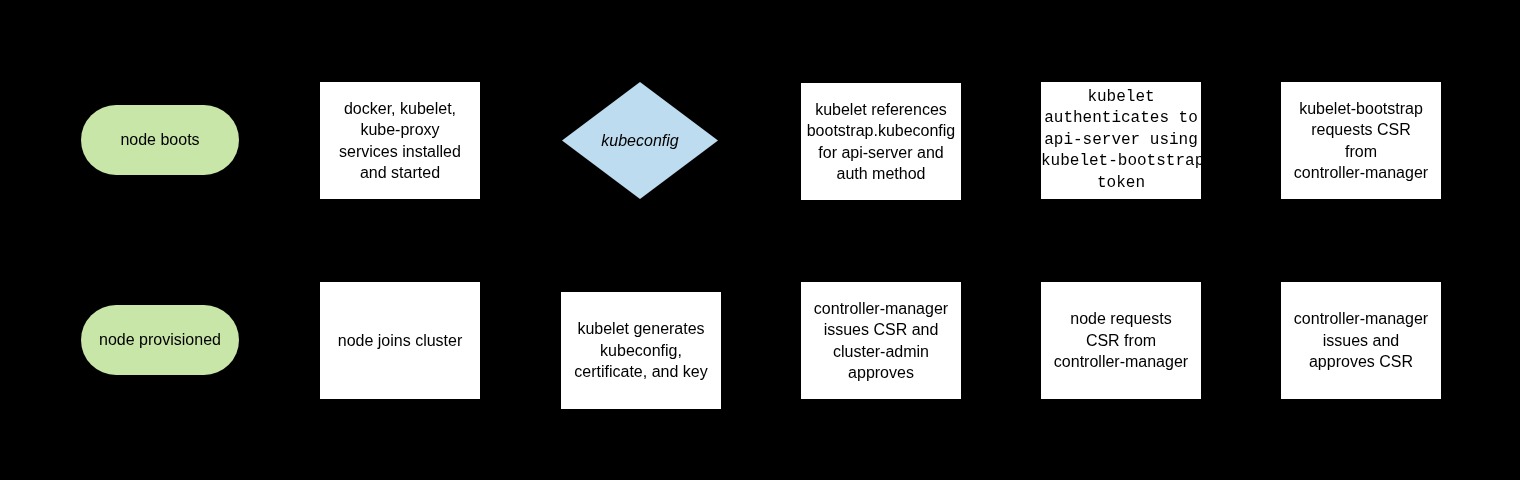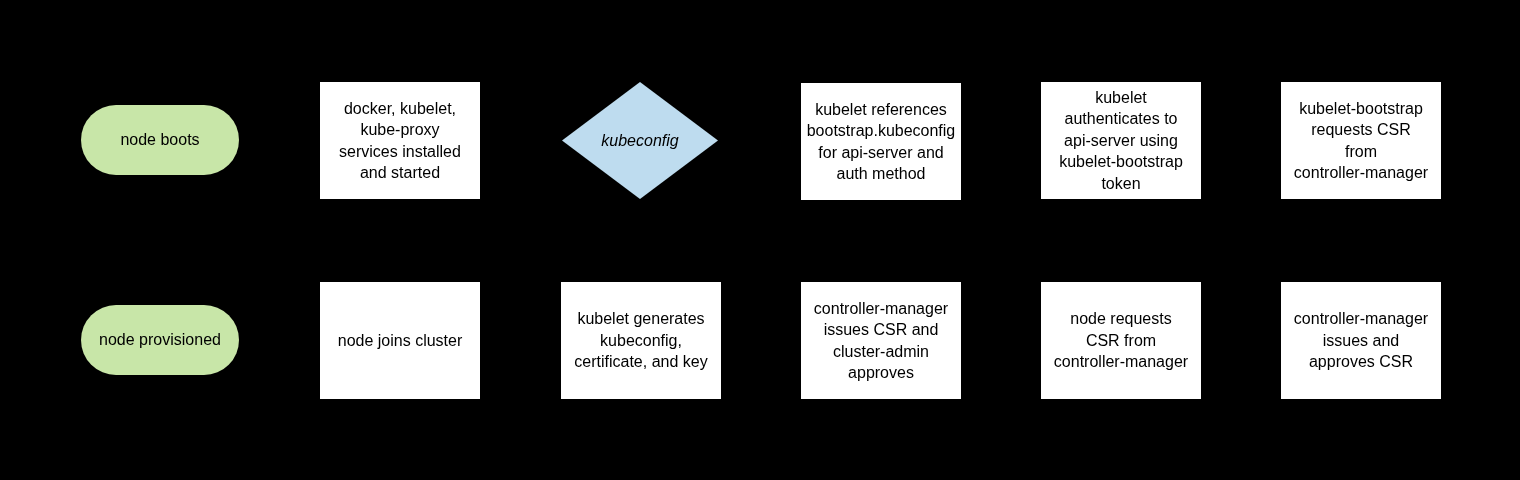--- a/index.html
+++ b/index.html
@@ -113,21 +113,21 @@
 
   <div class="node rect" style="left:801px; top:83px;">
     <span class="label">
         <span class="ln">kubelet references</span>
         <span class="ln">bootstrap.kubeconfig</span>
         <span class="ln">for api-server and</span>
         <span class="ln">auth method</span>
       </span>
   </div>
 
-  <div class="node rect" style="left:1041px; top:82px;">
+  <div class="node rect" style="left:1041px; top:82px;font-family:Liberation Mono, monospace;">
     <span class="label">
         <span class="ln">kubelet</span>
         <span class="ln">authenticates to</span>
         <span class="ln">api-server using</span>
         <span class="ln">kubelet-bootstrap</span>
         <span class="ln">token</span>
       </span>
   </div>
 
   <div class="node rect" style="left:1281px; top:82px;">
@@ -144,21 +144,21 @@
         <span class="ln">node provisioned</span>
       </span>
   </div>
 
   <div class="node rect" style="left:320px; top:282px;justify-content:center;">
     <span class="label">
         <span class="ln">node joins cluster</span>
       </span>
   </div>
 
-  <div class="node rect" style="left:561px; top:282px;">
+  <div class="node rect" style="left:561px; top:292px;">
     <span class="label">
         <span class="ln">kubelet generates</span>
         <span class="ln">kubeconfig,</span>
         <span class="ln">certificate, and key</span>
       </span>
   </div>
 
   <div class="node rect" style="left:801px; top:282px;">
     <span class="label">
         <span class="ln">controller-manager</span>

